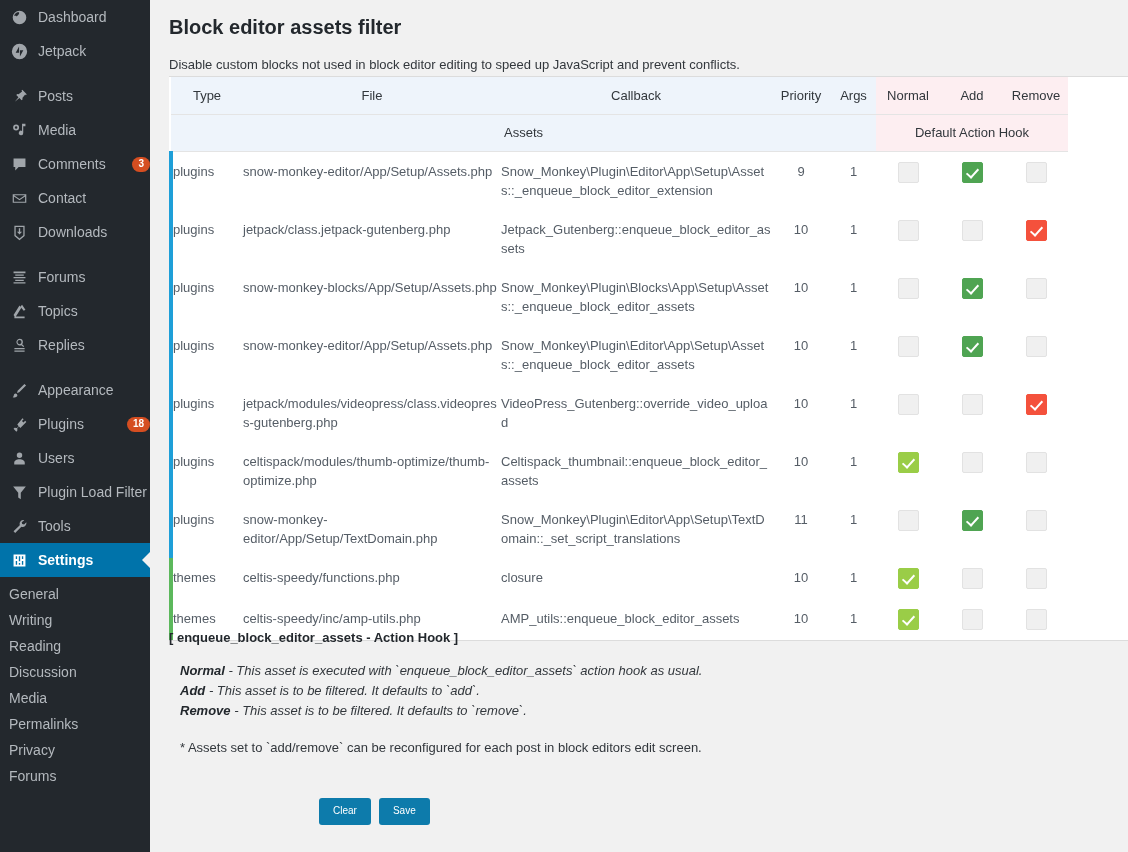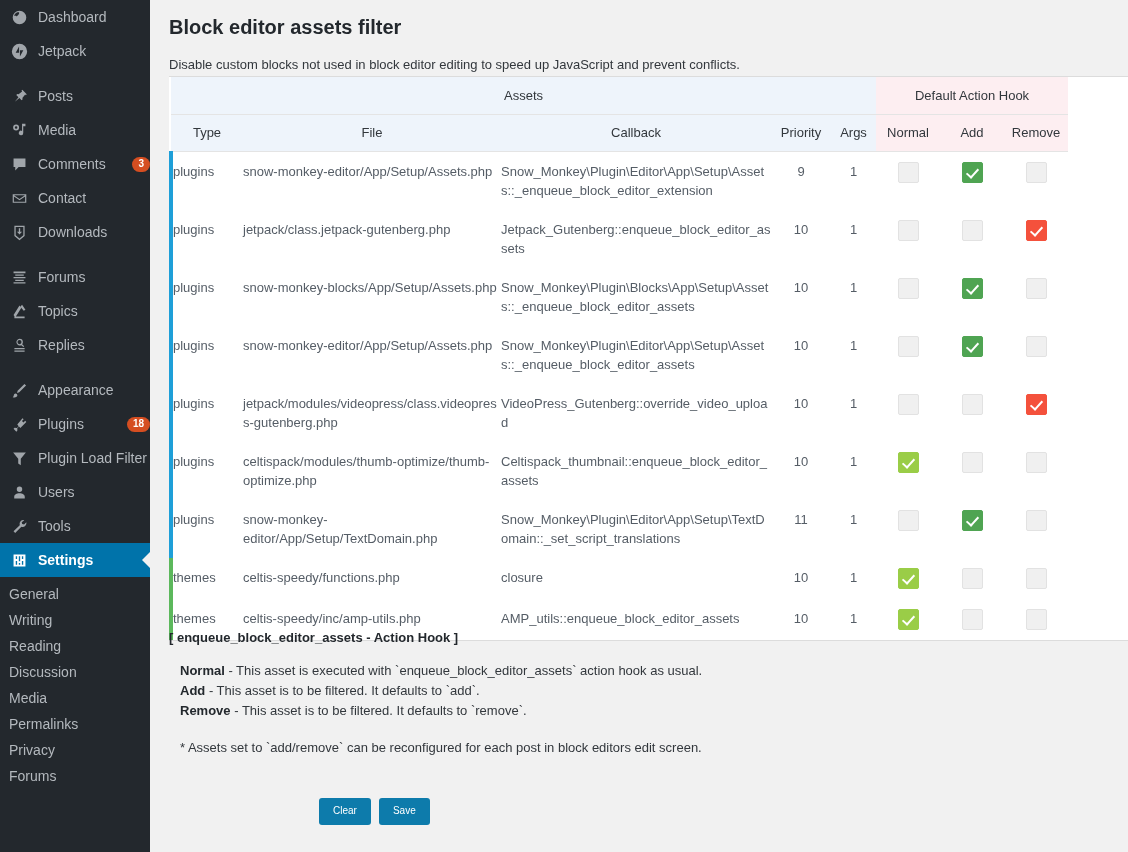--- a/index.html
+++ b/index.html
@@ -164,21 +164,21 @@
 
   
   .legend {
     position: absolute;
     left: 19px; top: 630px;
     width: 860px;
     font-size: 13px;
     color: #32373c;
   }
   .legend-title { font-weight: bold; margin-bottom: 16px; color: #23282d; }
-  .legend-list { padding-left: 11px; line-height: 18px; }
+  .legend-list { padding-left: 11px; line-height: 18px; font-style: italic; }
   .legend-list div { margin-bottom: 0px; padding: 1px 0; }
   .legend-list b { font-weight: bold; color: #23282d; }
   .legend-note { padding-left: 11px; margin-top: 19px; }
 
   .btns { position: absolute; left: 169px; top: 798px; display: flex; gap: 8px; }
   .btn {
     background: #0d7bab;
     color: #fff;
     border: none;
     border-radius: 3px;
@@ -289,32 +289,32 @@
           <svg viewBox="0 0 20 20">
             <path d="M13.5 2.5l1.4 1.4-2 2 1.8 1.8 2-2L18 7.1 11 14l-1.6-1.6-2 2 .1 2.8-1.2 1.2-3.3-3.3 1.2-1.2 2.8.1 2-2L7.4 10z"></path>
           </svg>
         </span>
         <span class="mi-label">Plugins</span>
         <span class="badge">18</span>
       </div>
       <div class="menu-item">
         <span class="mi-icon">
           <svg viewBox="0 0 20 20">
+            <path d="M10 3a3.2 3.2 0 110 6.4A3.2 3.2 0 0110 3zm0 8c3.4 0 6.2 1.8 6.2 4v2H3.8v-2c0-2.2 2.8-4 6.2-4z"></path>
+          </svg>
+        </span>
+        <span class="mi-label">Users</span>
+      </div>
+      <div class="menu-item">
+        <span class="mi-icon">
+          <svg viewBox="0 0 20 20">
             <path d="M2.5 3h15l-6 7.2V18l-3-2.2v-5.6z"></path>
           </svg>
         </span>
         <span class="mi-label">Plugin Load Filter</span>
-      </div>
-      <div class="menu-item">
-        <span class="mi-icon">
-          <svg viewBox="0 0 20 20">
-            <path d="M10 3a3.2 3.2 0 110 6.4A3.2 3.2 0 0110 3zm0 8c3.4 0 6.2 1.8 6.2 4v2H3.8v-2c0-2.2 2.8-4 6.2-4z"></path>
-          </svg>
-        </span>
-        <span class="mi-label">Users</span>
       </div>
       <div class="menu-item">
         <span class="mi-icon">
           <svg viewBox="0 0 20 20">
             <path d="M15.6 2.5a4.6 4.6 0 00-5.3 5.9L3 15.7 4.9 17.6l7.3-7.3a4.6 4.6 0 005.9-5.3l-2.7 2.7-2.2-.6-.6-2.2z"></path>
           </svg>
         </span>
         <span class="mi-label">Tools</span>
       </div>
       <div class="menu-item current">
@@ -349,33 +349,33 @@
             <col class="col-file">
             <col class="col-cb">
           <col class="col-prio">
             <col class="col-args">
           <col class="col-normal">
             <col class="col-add">
             <col class="col-remove">
         </colgroup>
         <thead>
           <tr>
-            <th class="grp-assets" colspan="5">Assets</th>
-            <th class="grp-hook" colspan="3">Default Action Hook</th>
-          </tr>
-          <tr>
             <th class="sub-assets">Type</th>
             <th class="sub-assets">File</th>
             <th class="sub-assets">Callback</th>
             <th class="sub-assets">Priority</th>
             <th class="sub-assets">Args</th>
             <th class="sub-hook">Normal</th>
             <th class="sub-hook">Add</th>
             <th class="sub-hook">Remove</th>
           </tr>
+          <tr>
+            <th class="grp-assets" colspan="5">Assets</th>
+            <th class="grp-hook" colspan="3">Default Action Hook</th>
+          </tr>
         </thead>
         <tbody id="assets-body">
             <tr class="row-plugins">
               <td class="c-type">plugins</td>
               <td class="c-file">snow-monkey-editor/App/Setup/Assets.php</td>
               <td class="c-cb">Snow_Monkey\Plugin\Editor\App\Setup\Assets::_enqueue_block_editor_extension</td>
               <td class="c-prio">9</td>
               <td class="c-args">1</td>
               <td class="c-chk"><span class="cbx"></span></td>
               <td class="c-chk"><span class="cbx on-add"></span></td>

